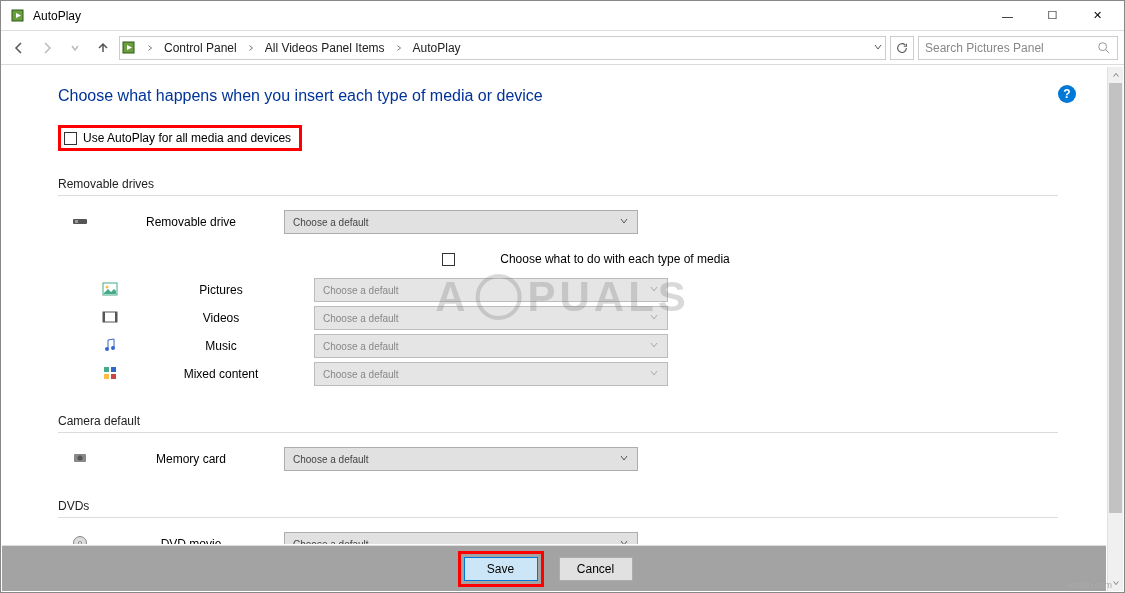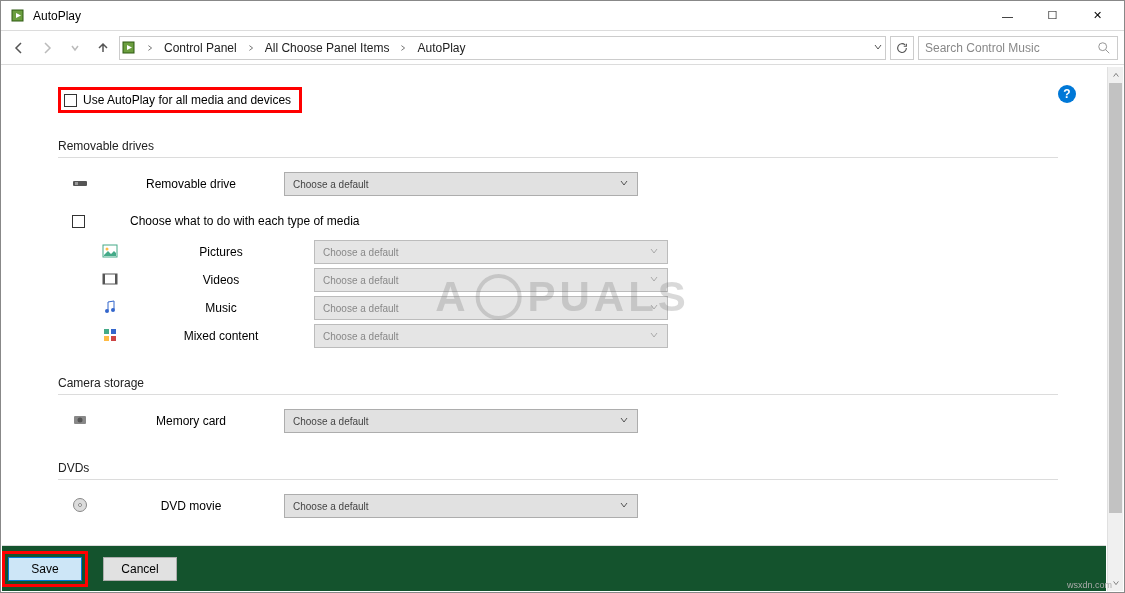--- a/index.html
+++ b/index.html
@@ -16,34 +16,34 @@
   .address { flex:1; display:flex; align-items:center; border:1px solid #ccc; height:24px; background:#fff; padding:0 2px; gap:8px; font-size:12px; }
   .address .crumb { padding:0 2px; color:#222; }
   .address .sep svg { width:8px; height:8px; }
   .refresh-btn { width:24px; height:24px; border:1px solid #ccc; display:flex; align-items:center; justify-content:center; }
   .search-box { width:200px; height:24px; border:1px solid #ccc; display:flex; align-items:center; padding:0 6px; gap:6px; font-size:12px; color:#888; }
   .search-box span { flex:1; }
   .content-outer { position:absolute; top:66px; left:1px; right:18px; bottom:48px; overflow:hidden; }
   .content { padding:20px 0 0 56px; }
   .heading { color:#003399; font-size:16px; margin-bottom:20px; display:flex; align-items:center; }
   .help-icon { width:18px; height:18px; border-radius:50%; background:#0078d7; color:#fff; display:flex; align-items:center; justify-content:center; font-size:12px; font-weight:bold; position:absolute; right:30px; top:18px; }
-  .checkbox-row { display:flex; align-items:center; font-size:12px; gap:6px; }
+  .checkbox-row { display:flex; align-items:center; font-size:12px; gap:6px;justify-content:center; }
   .hl { border:3px solid #f00; padding:3px 8px 3px 3px; display:inline-flex; }
   .chk { width:13px; height:13px; border:1px solid #333; background:#fff; display:inline-block; }
   .section-hdr { font-size:12px; color:#222; margin:26px 18px 4px 0; }
   .hr { height:1px; background:#dcdcdc; width:1000px; margin-bottom:12px; }
   .row { display:flex; align-items:center; height:28px; margin-left:14px; }
   .row .icon-slot { width:18px; height:18px; margin-right:8px; }
   .row .label { width:186px; font-size:12px;text-align:center; }
   .dropdown { width:354px; height:24px; border:1px solid #adadad; background:#e1e1e1; display:flex; align-items:center; padding:0 8px; font-size:10px; color:#444; justify-content:space-between; }
   .dropdown.disabled { color:#888; border-color:#bcbcbc; background:#e5e5e5; }
   .dropdown .caret svg { width:10px; height:10px; }
   .sub-check { margin:16px 6px 10px 14px;gap:45px; }
   .indent { margin-left:44px; }
-  .bottom-bar { position:absolute; left:1px; right:18px; bottom:1px; height:46px; border-top:1px solid #dcdcdc; display:flex; align-items:center; justify-content:flex-start; gap:15px; padding-right:18px; background:#14532d; }
+  .bottom-bar { position:absolute; left:1px; right:18px; bottom:1px; height:46px; border-top:1px solid #dcdcdc; display:flex; align-items:center; justify-content:center; gap:15px; padding-right:18px; background:#a3a3a3; }
   .btn { width:74px; height:24px; font-size:12px; border:1px solid #adadad; background:#e1e1e1; display:flex; align-items:center; justify-content:center; }
   .btn.primary { background:#cde6f7; border-color:#0078d7; }
   .btn-hl { border:3px solid #f00; padding:3px; }
   .scrollbar { position:absolute; right:1px; top:66px; width:16px; bottom:1px; background:#f0f0f0; border-left:1px solid #e0e0e0; }
   .scrollbar .thumb { position:absolute; left:1px; right:1px; top:16px; height:430px; background:#c2c2c2; }
   .scroll-arrow { position:absolute; left:0; right:0; height:16px; display:flex; align-items:center; justify-content:center; }
   .scroll-arrow.top { top:0; }
   .scroll-arrow.bottom { bottom:0; }
   .attribution { position:absolute; right:12px; bottom:2px; font-size:9px; color:#aaa; }
   .watermark { position:absolute; left:50%; top:50%; transform:translate(-50%,-50%); font-size:42px; font-weight:600; color:rgba(120,120,120,.28); letter-spacing:4px; font-family:Arial,sans-serif; pointer-events:none; display:flex; align-items:center; gap:6px; }
@@ -102,37 +102,37 @@
           <polygon points="5,5 5,10 10,7.5" fill="#fff"></polygon>
         </svg>
     </span>
     <span class="sep"><svg viewBox="0 0 10 10">
           <path d="M3 2 L7 5 L3 8" fill="none" stroke="#555"></path>
         </svg></span>
     <span class="crumb">Control Panel</span>
     <span class="sep"><svg viewBox="0 0 10 10">
           <path d="M3 2 L7 5 L3 8" fill="none" stroke="#555"></path>
         </svg></span>
-    <span class="crumb">All Choose Panel Items</span>
+    <span class="crumb">All Videos Panel Items</span>
     <span class="sep"><svg viewBox="0 0 10 10">
           <path d="M3 2 L7 5 L3 8" fill="none" stroke="#555"></path>
         </svg></span>
     <span class="crumb">AutoPlay</span>
     <span style="flex:1"></span>
     <span><svg width="10" height="10" viewBox="0 0 10 10">
           <path d="M2 3 L5 7 L8 3" fill="none" stroke="#555"></path>
         </svg></span>
   </div>
   <div class="refresh-btn">
     <svg width="14" height="14" viewBox="0 0 16 16">
         <path d="M13 8 A5 5 0 1 1 11.5 4.5 M13 3 L13 6 L10 6" fill="none" stroke="#555" stroke-width="1.3"></path>
       </svg>
   </div>
   <div class="search-box">
-    <span>Search Control Music</span>
+    <span>Search Pictures Panel</span>
     <svg width="14" height="14" viewBox="0 0 16 16">
         <circle cx="6.5" cy="6.5" r="4.5" fill="none" stroke="#888"></circle>
         <path d="M10 10 L14 14" stroke="#888"></path>
       </svg>
   </div>
 </div>
 
 <div class="scrollbar">
   <div class="scroll-arrow top">
       <svg width="8" height="8" viewBox="0 0 10 10">
@@ -143,20 +143,21 @@
   <div class="scroll-arrow bottom">
       <svg width="8" height="8" viewBox="0 0 10 10">
         <path d="M2 3 L5 7 L8 3" fill="none" stroke="#666"></path>
       </svg>
     </div>
 </div>
 
 <div class="content-outer">
   <div class="help-icon">?</div>
   <div class="content">
+    <div class="heading">Choose what happens when you insert each type of media or device</div>
 
     <div class="hl">
       <div class="checkbox-row">
         <span class="chk"></span>
         <span>Use AutoPlay for all media and devices</span>
       </div>
     </div>
 
     
     <div class="section-hdr">Removable drives</div>
@@ -235,21 +236,21 @@
       <span class="label">Mixed content</span>
       <div class="dropdown disabled">
           <span>Choose a default</span>
           <span class="caret"><svg viewBox="0 0 10 10">
               <path d="M2 3 L5 7 L8 3" fill="none" stroke="#aaa"></path>
             </svg></span>
         </div>
     </div>
 
     
-    <div class="section-hdr">Camera storage</div>
+    <div class="section-hdr">Camera default</div>
     <div class="hr"></div>
     <div class="row">
       <span class="icon-slot"><svg class="icon-svg" viewBox="0 0 16 16">
             <rect x="2" y="4" width="12" height="8" fill="#888" rx="1"></rect>
             <circle cx="8" cy="8" r="2.5" fill="#555"></circle>
           </svg></span>
       <span class="label">Memory card</span>
       <div class="dropdown">
           <span>Choose a default</span>
           <span class="caret"><svg viewBox="0 0 10 10">

